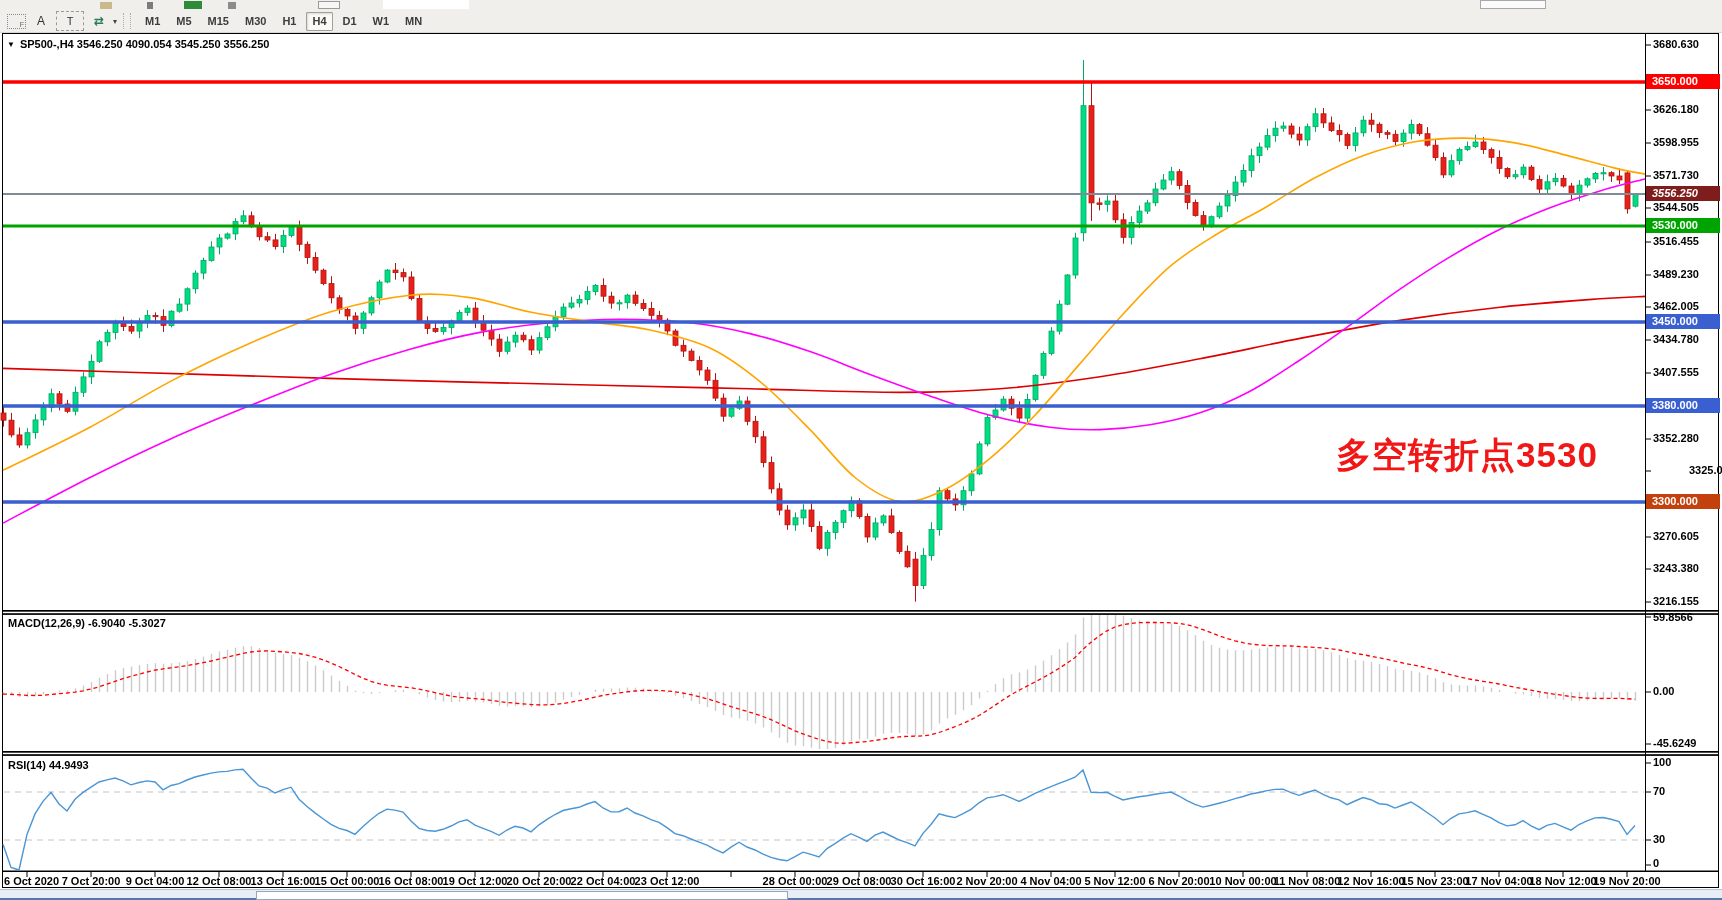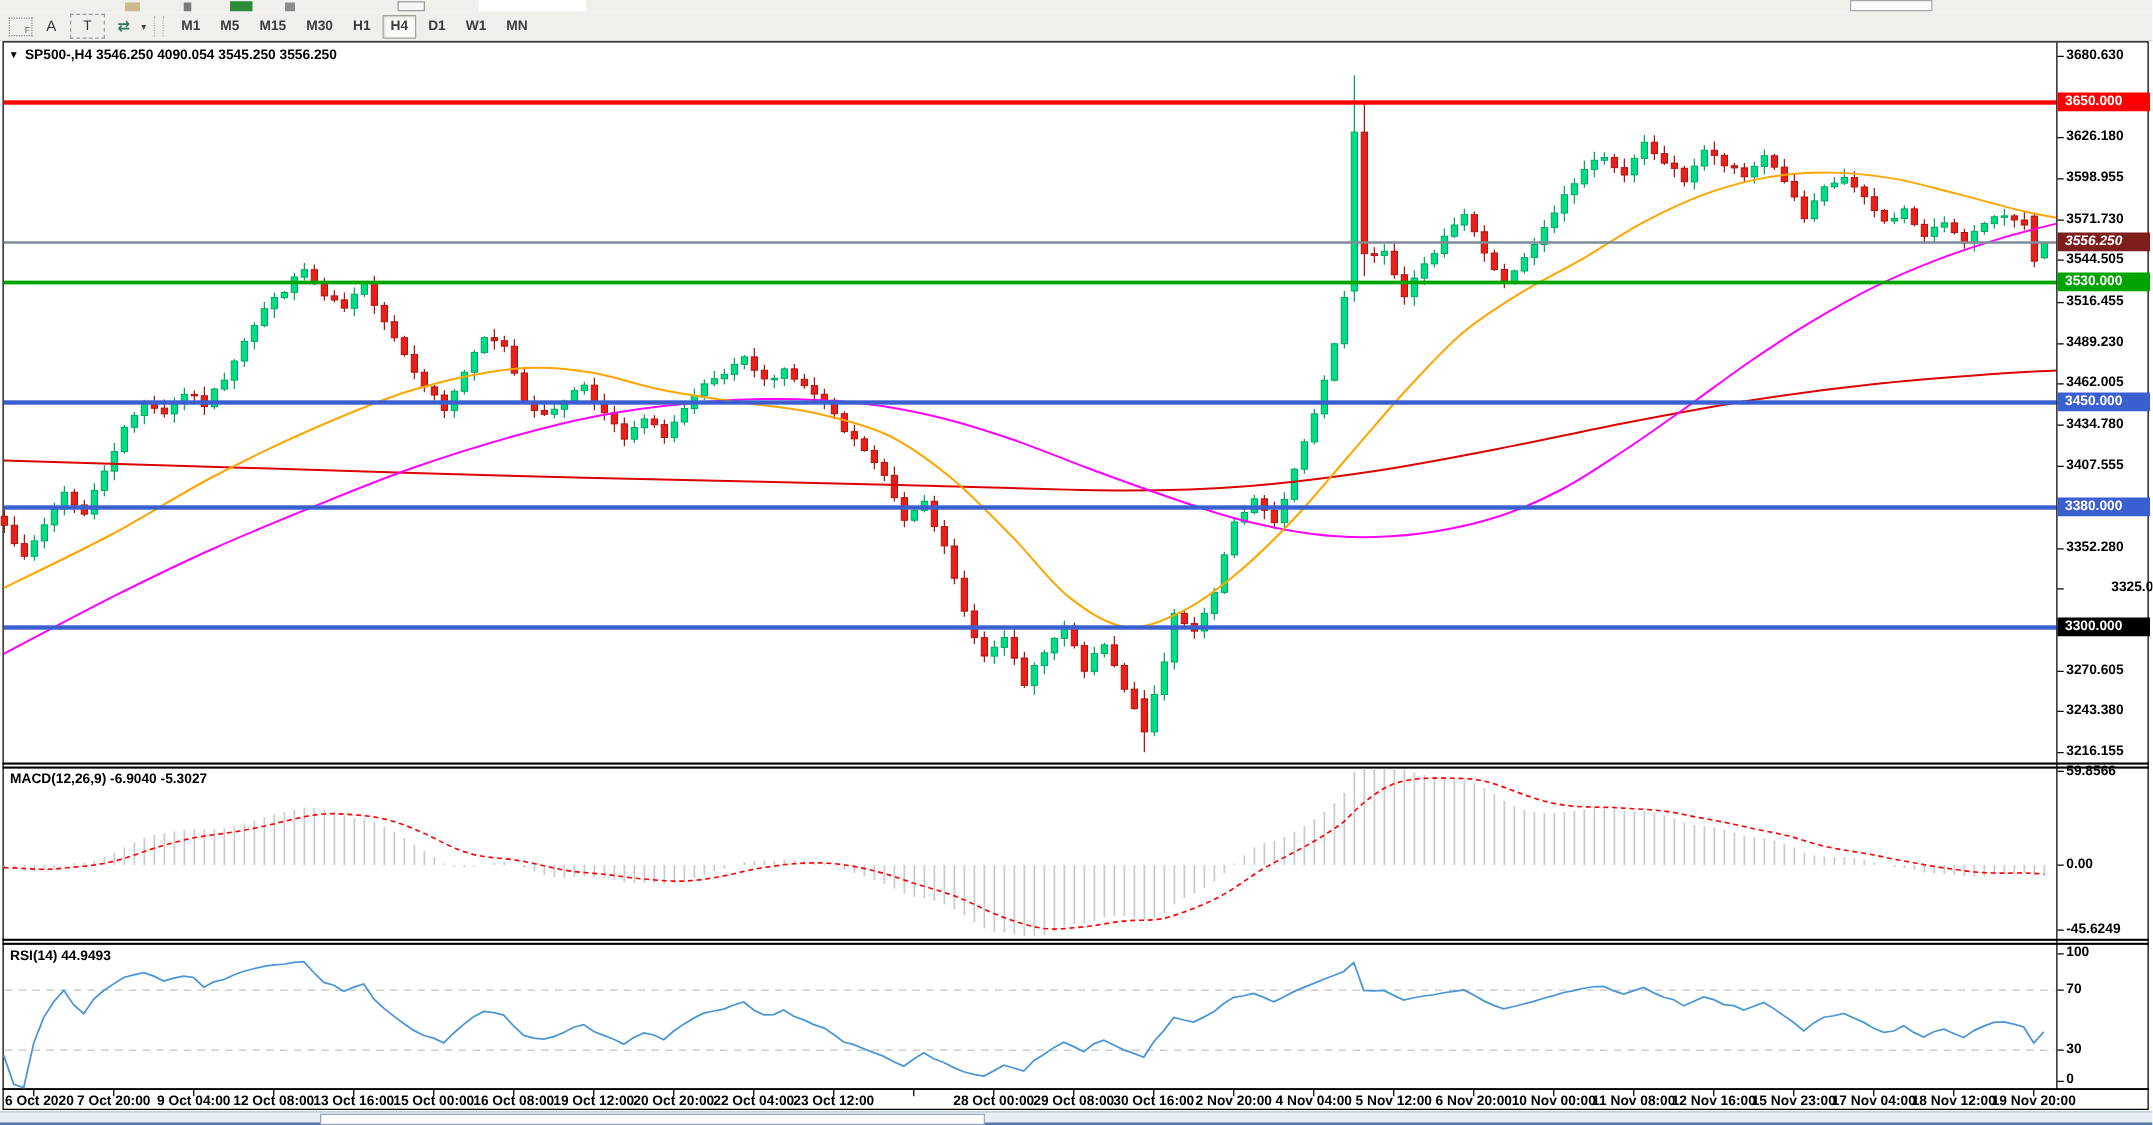--- a/index.html
+++ b/index.html
@@ -774,20 +774,21 @@
         <path d="M3,844.3L11,867.4L19,870.0L27,834.4L35,813.9L43,801.4L51,792.3L59,804.0L67,811.0L75,799.3L83,792.4L91,787.1L99,782.0L107,779.9L115,778.1L123,780.9L131,784.8L139,782.5L147,780.9L155,782.0L163,789.8L171,785.5L179,783.6L187,780.0L195,777.0L203,775.0L211,773.1L219,771.9L227,771.4L235,769.9L243,769.3L251,778.0L259,785.9L267,788.2L275,793.0L283,789.7L291,787.2L299,799.2L307,806.5L315,812.9L323,818.8L331,824.3L339,828.4L347,830.5L355,834.3L363,826.4L371,819.5L379,813.3L387,809.1L395,810.1L403,812.1L411,820.9L419,828.3L427,830.5L435,831.3L443,829.3L451,826.0L459,821.8L467,819.7L475,825.2L483,828.3L491,831.4L499,835.3L507,830.0L515,826.3L523,828.0L531,831.8L539,824.8L547,819.3L555,814.5L563,810.5L571,808.8L579,807.3L587,804.0L595,801.6L603,808.0L611,811.9L619,811.7L627,808.0L635,813.0L643,815.9L651,819.7L659,822.3L667,827.6L675,833.6L683,835.7L691,839.0L699,842.1L707,845.1L715,849.4L723,852.9L731,847.2L739,842.2L747,847.0L755,850.0L763,854.1L771,857.4L779,859.5L787,860.8L795,856.7L803,852.2L811,854.4L819,856.9L827,848.6L835,843.6L843,838.1L851,833.7L859,837.3L867,841.4L875,835.1L883,832.1L891,836.0L899,839.9L907,842.7L915,845.8L923,833.4L931,824.5L939,813.9L947,816.0L955,817.6L963,813.7L971,809.4L979,802.8L987,797.9L995,796.6L1003,794.7L1011,797.9L1019,801.4L1027,797.6L1035,793.3L1043,789.9L1051,786.7L1059,783.4L1067,780.4L1075,777.2L1083,770.0L1091,792.3L1099,792.6L1107,792.3L1115,796.3L1123,800.0L1131,798.2L1139,796.8L1147,795.8L1155,794.2L1163,793.1L1171,792.0L1179,796.0L1187,800.7L1195,804.3L1203,807.1L1211,805.2L1219,803.2L1227,801.1L1235,798.6L1243,796.5L1251,794.0L1259,792.5L1267,790.6L1275,789.4L1283,789.1L1291,792.7L1299,795.3L1307,792.5L1315,790.0L1323,794.3L1331,797.8L1339,799.8L1347,804.7L1355,801.0L1363,797.6L1371,799.7L1379,803.7L1387,804.5L1395,808.1L1403,805.0L1411,802.0L1419,806.9L1427,812.5L1435,818.0L1443,824.7L1451,818.3L1459,813.8L1467,812.6L1475,810.8L1483,814.4L1491,817.9L1499,822.6L1507,825.9L1515,824.8L1523,820.6L1531,825.9L1539,829.6L1547,825.4L1555,823.4L1563,826.8L1571,830.1L1579,824.5L1587,820.9L1595,817.9L1603,817.5L1611,819.3L1619,821.6L1627,834.4L1635,825.5" fill="none" stroke="#4a95d5" stroke-width="1.4"></path>
       </svg>
 
     <div id="title" class="abs">
       <span class="marker">▼</span><span>SP500-,H4  3546.250 4090.054 3545.250 3556.250</span>
     </div>
 
     <div id="macd-label" class="abs" style="left:8px;top:617px">MACD(12,26,9) -6.9040 -5.3027</div>
     <div id="rsi-label" class="abs" style="left:8px;top:759px">RSI(14) 44.9493</div>
 
+    <div id="annot" class="abs" style="color: rgb(242, 23, 23);">多空转折点3530</div>
 
     <div id="price-labels">
         <div class="plabel" style="top: 38px;">3680.630</div>
         <div class="plabel" style="top: 103px;">3626.180</div>
         <div class="plabel" style="top: 136px;">3598.955</div>
         <div class="plabel" style="top: 169px;">3571.730</div>
         <div class="plabel" style="top: 201px;">3544.505</div>
         <div class="plabel" style="top: 235px;">3516.455</div>
         <div class="plabel" style="top: 268px;">3489.230</div>
         <div class="plabel" style="top: 300px;">3462.005</div>
@@ -797,21 +798,21 @@
         <div class="plabel" style="top: 464px; margin-left: 36px;">3325.055</div>
         <div class="plabel" style="top: 530px;">3270.605</div>
         <div class="plabel" style="top: 562px;">3243.380</div>
         <div class="plabel" style="top: 595px;">3216.155</div>
       </div>
     <div id="badges">
         <div class="badge" style="top: 74px; background: rgb(255, 0, 0);">3650.000</div>
         <div class="badge" style="top: 218px; background: rgb(0, 164, 0);">3530.000</div>
         <div class="badge" style="top: 314px; background: rgb(58, 95, 208);">3450.000</div>
         <div class="badge" style="top: 398px; background: rgb(58, 95, 208);">3380.000</div>
-        <div class="badge" style="top: 494px; background: #000000;">3300.000</div>
+        <div class="badge" style="top: 494px; background: #c2410c;">3300.000</div>
         <div class="badge" style="top: 186px; background: #7f1d1d; font-style: italic;">3556.250</div>
       </div>
     <div id="macd-scale">
         <div class="plabel" style="top: 611px;">59.8566</div>
         <div class="plabel" style="top: 685px;">0.00</div>
         <div class="plabel" style="top: 737px;">-45.6249</div>
       </div>
     <div id="rsi-scale">
         <div class="plabel" style="top: 756px;">100</div>
         <div class="plabel" style="top: 785px;">70</div>

